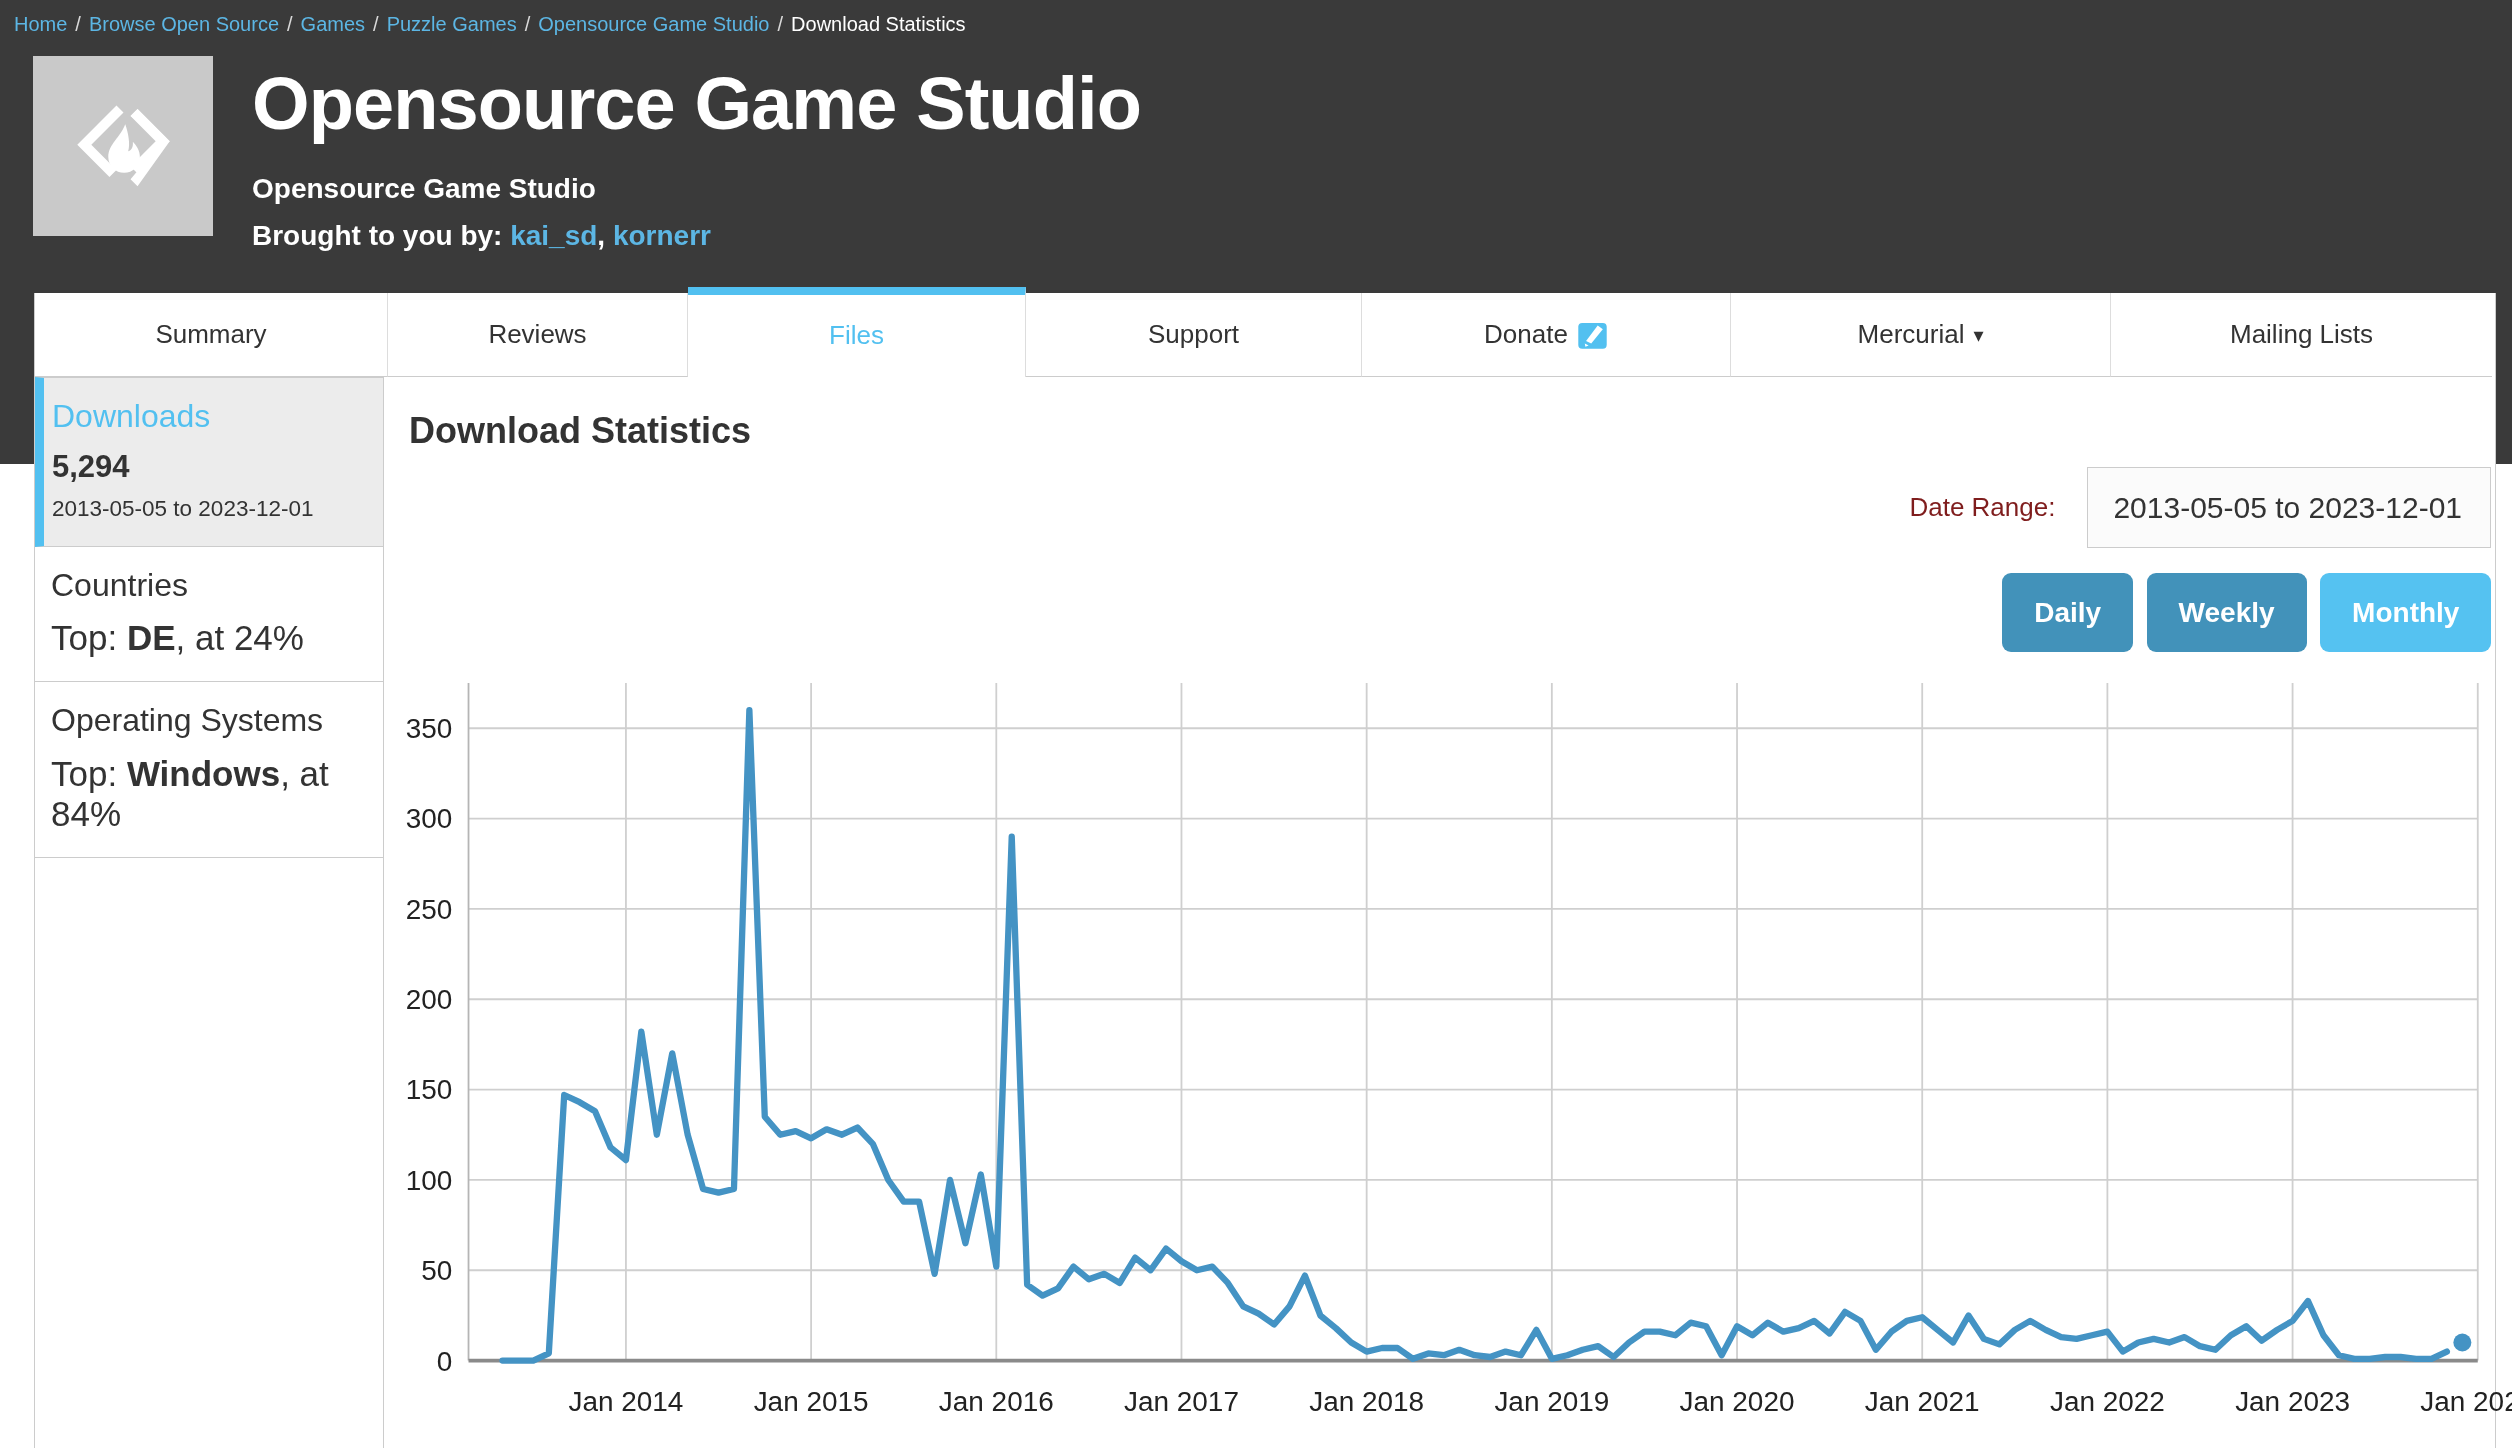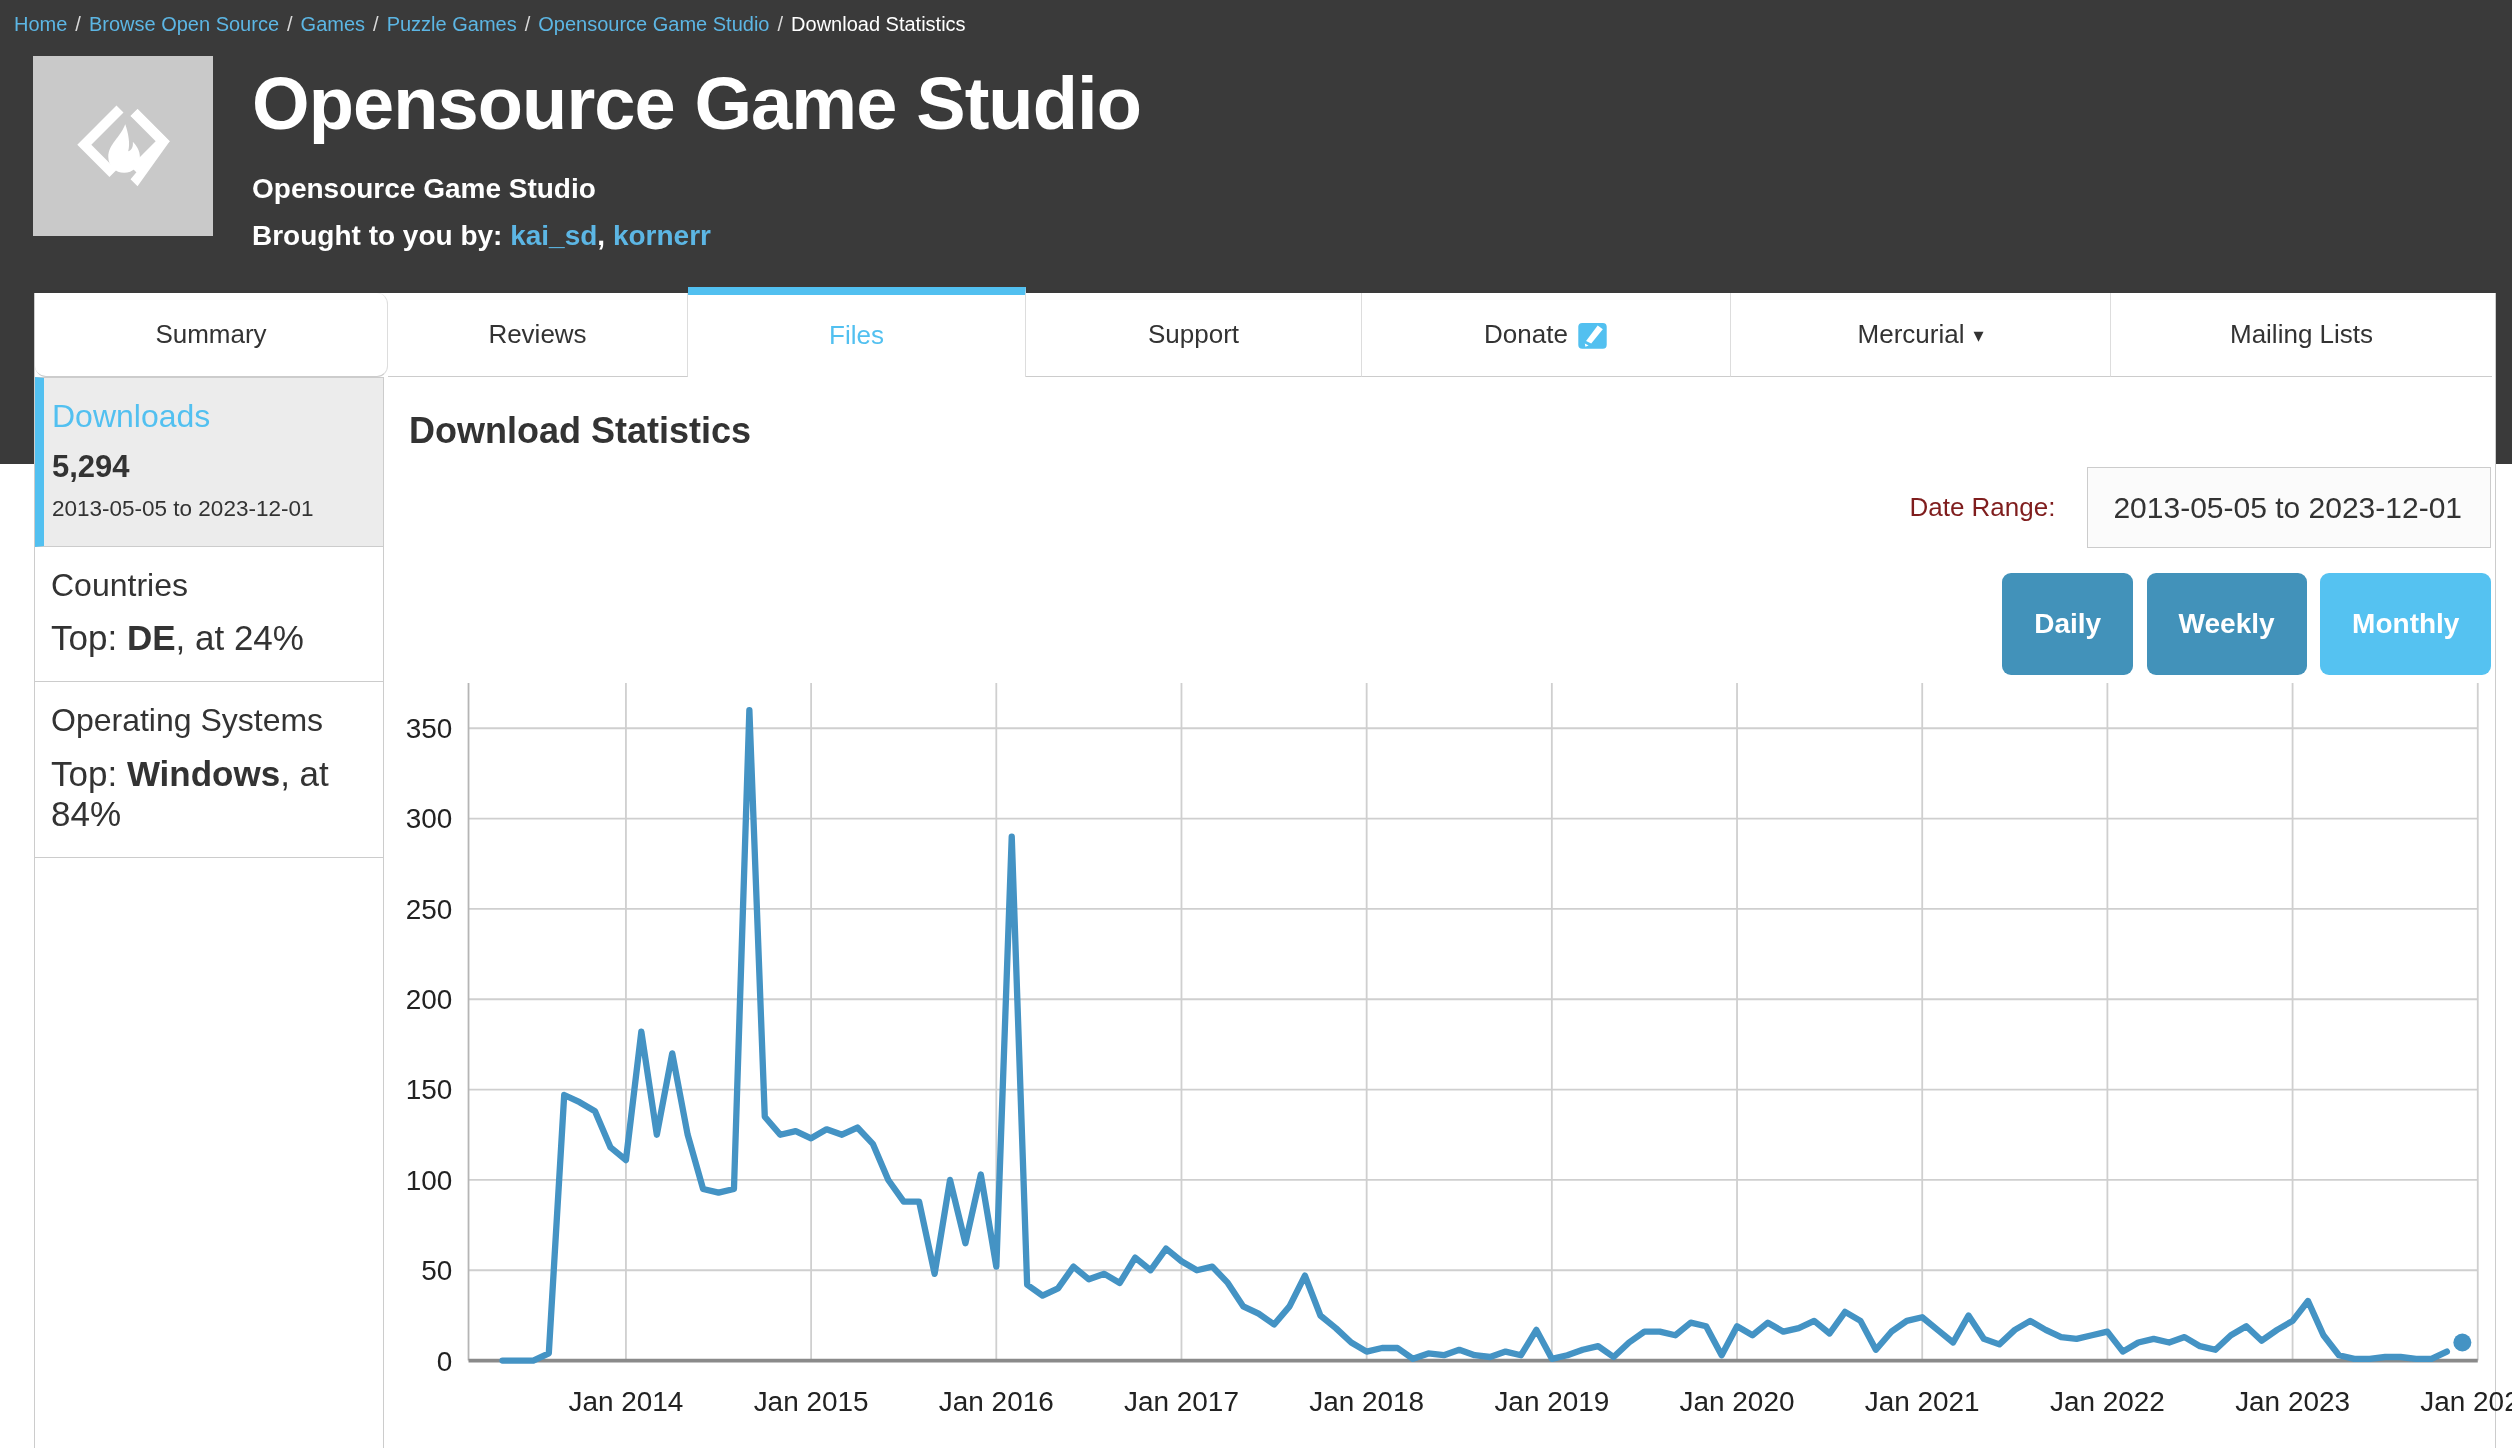--- a/index.html
+++ b/index.html
@@ -26,21 +26,21 @@
 
   
   .container { position:absolute; top:293px; left:34px; width:2462px; height:1156px;
                background:#fff; border-left:1.8px solid #ccc; border-right:1.8px solid #ccc; z-index:2; }
 
   
   .tabs { display:flex; height:84px; }
   .tab { background:#fff; border-right:1.8px solid #ddd; border-bottom:1.8px solid #ccc;
          display:flex; align-items:center; justify-content:center; gap:9px;
          font-size:26px; color:#333; text-decoration:none; cursor:pointer; }
-  .tab:nth-child(1){ width:353px;border-radius:11px; }
+  .tab:nth-child(1){ width:353px; }
   .tab:nth-child(2){ width:300px; }
   .tab:nth-child(3){ width:338px; }
   .tab:nth-child(4){ width:336px; }
   .tab:nth-child(5){ width:369px; }
   .tab:nth-child(6){ width:380px; }
   .tab:nth-child(7){ width:381px; border-right:none; }
   .tab.active { border-top:8px solid #52c0f0; margin-top:-6.3px; border-bottom:none; color:#52c0f0; }
   .caret { font-size:20px; color:#333; }
 
   
@@ -60,21 +60,21 @@
   .file-bc { margin-top:27px; font-size:28px; color:#333; }
   .file-bc a { color:#459ed8; text-decoration:none; cursor:pointer; }
   .file-bc .sep { margin:0 9px; }
 
   .controls { position:absolute; top:90px; right:3.6px; }
   .date-row { display:flex; align-items:center; justify-content:flex-end; gap:32px; }
   .date-label { font-size:26px; color:#7f1d1d; }
   .date-input { width:404px; height:81px; border:1.8px solid #ccc; background:#fbfbfb;
                 font-size:30px; color:#333; padding-left:25px; font-family:"Liberation Sans",sans-serif; }
   .btn-row { display:flex; justify-content:flex-end; gap:13.5px; margin-top:25px; }
-  .pbtn { height:102px; padding:0 32px; border:none; border-radius:9px; color:#fff;
+  .pbtn { height:79px; padding:0 32px; border:none; border-radius:9px; color:#fff;
           font-size:28px; font-weight:bold; background:#4292ba; cursor:pointer;
           font-family:"Liberation Sans",sans-serif; }
   .pbtn.active { background:#55c2f1; }
 
   
   #chart-svg { position:absolute; top:0; left:0; width:2512px; height:1449px; z-index:4; pointer-events:none; }
 
   .donate-ic { width:31px; height:31px; }
 </style>
 </head>

